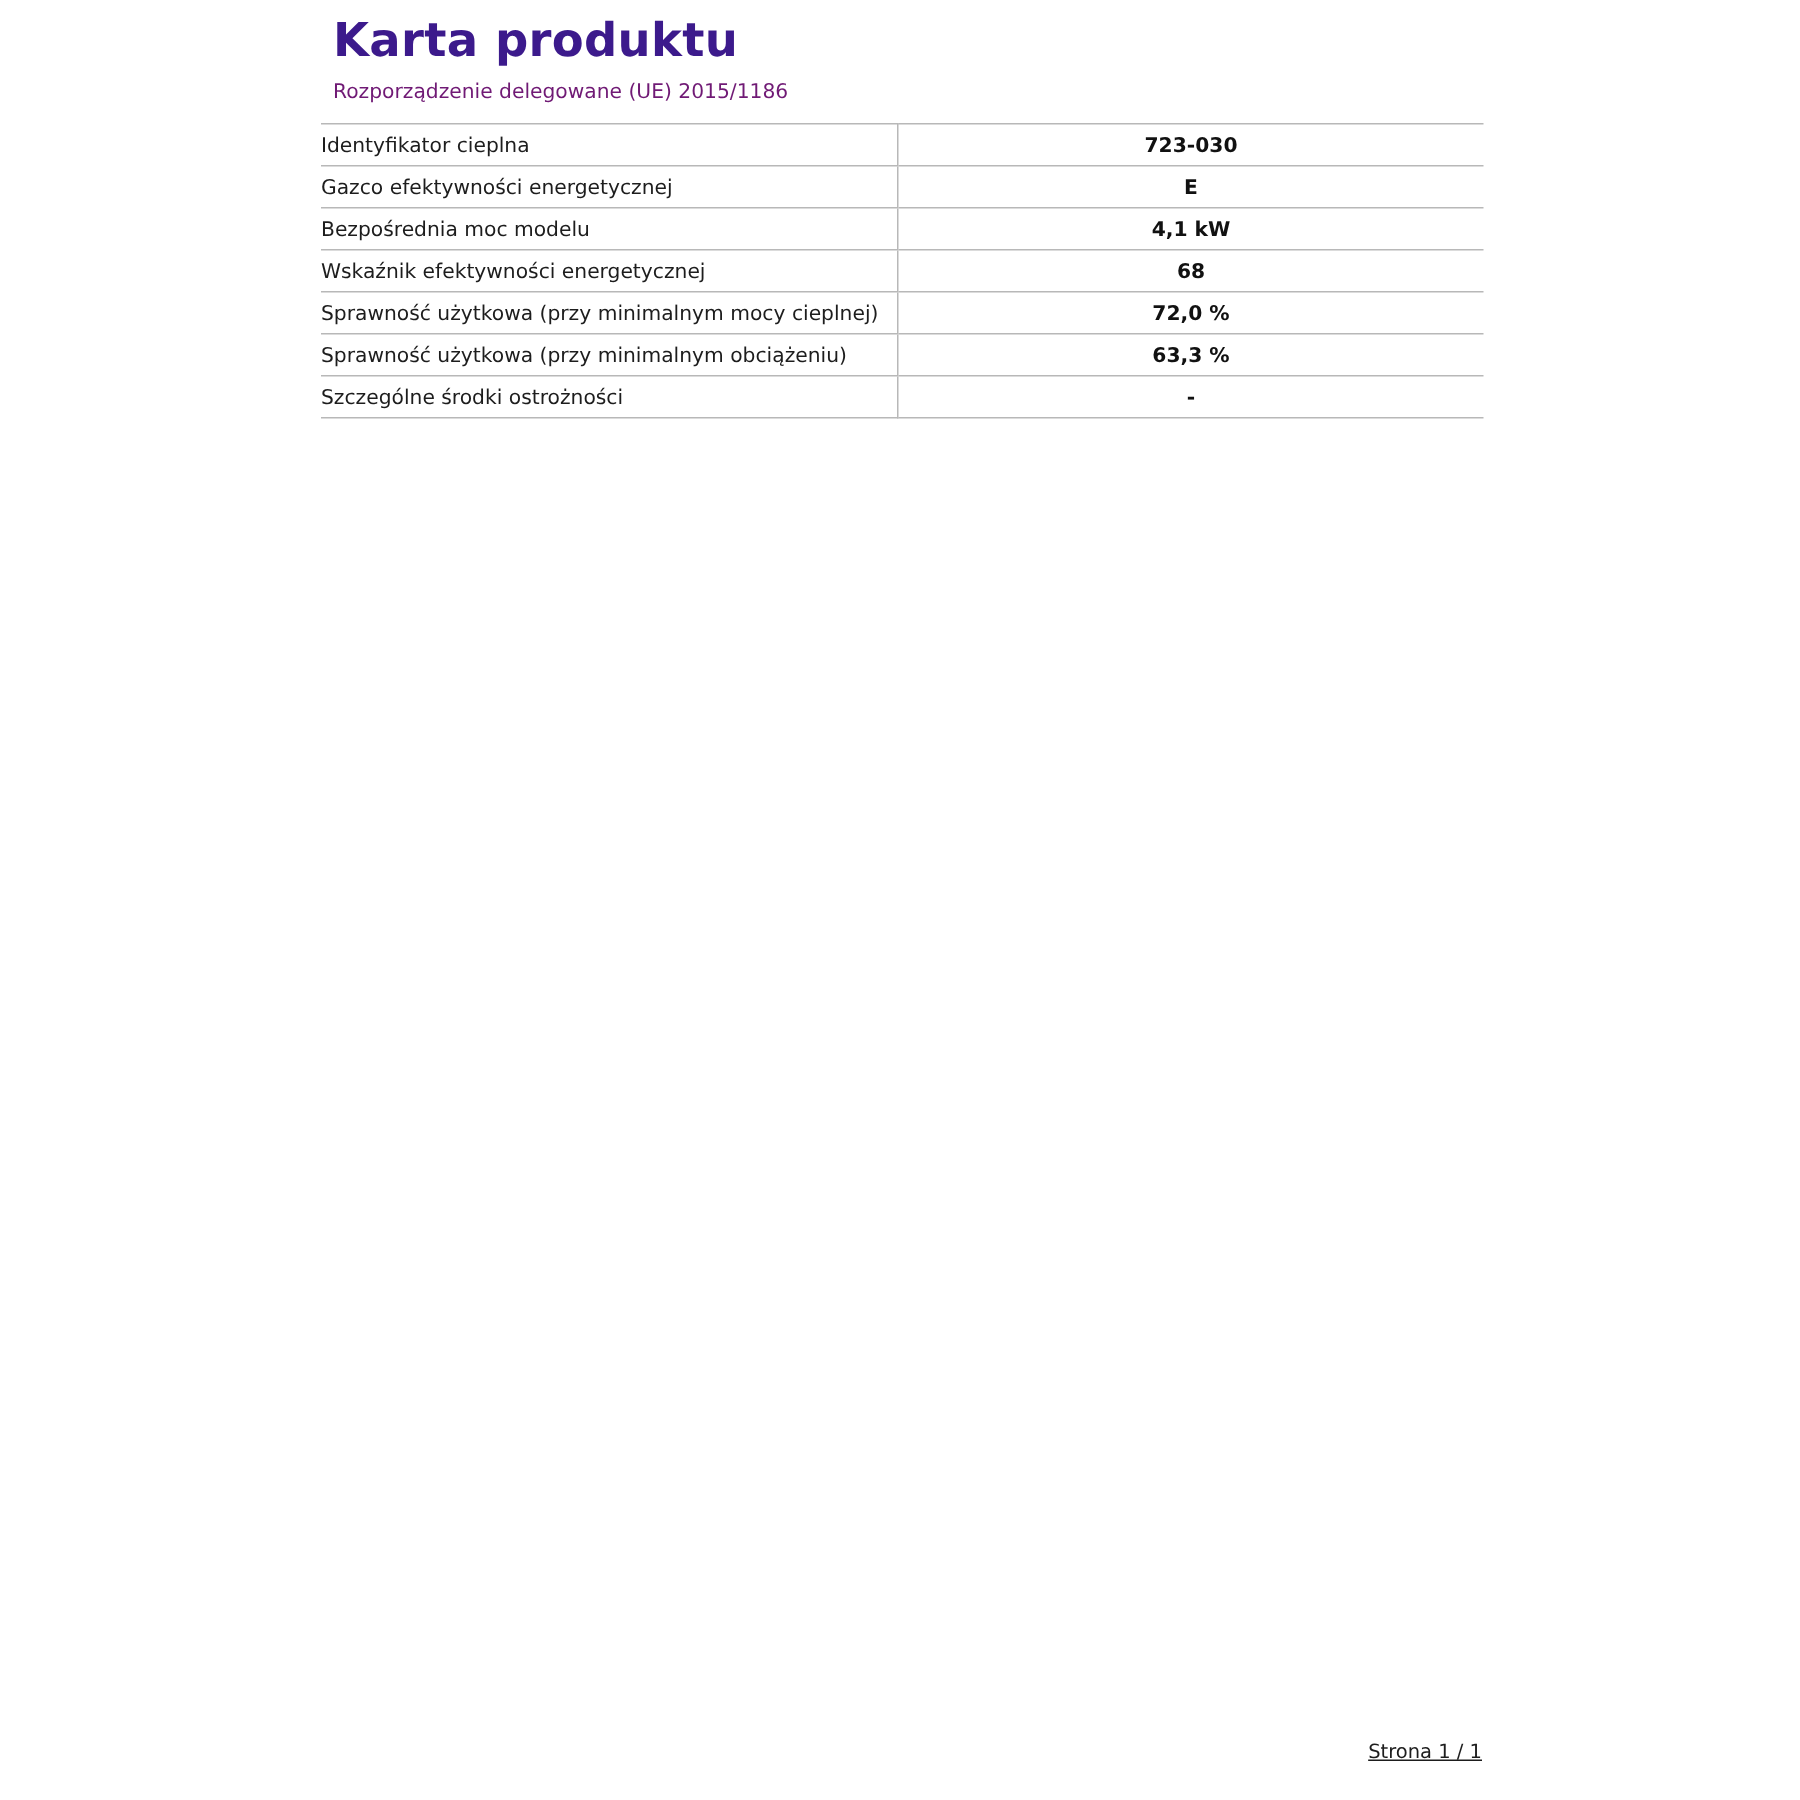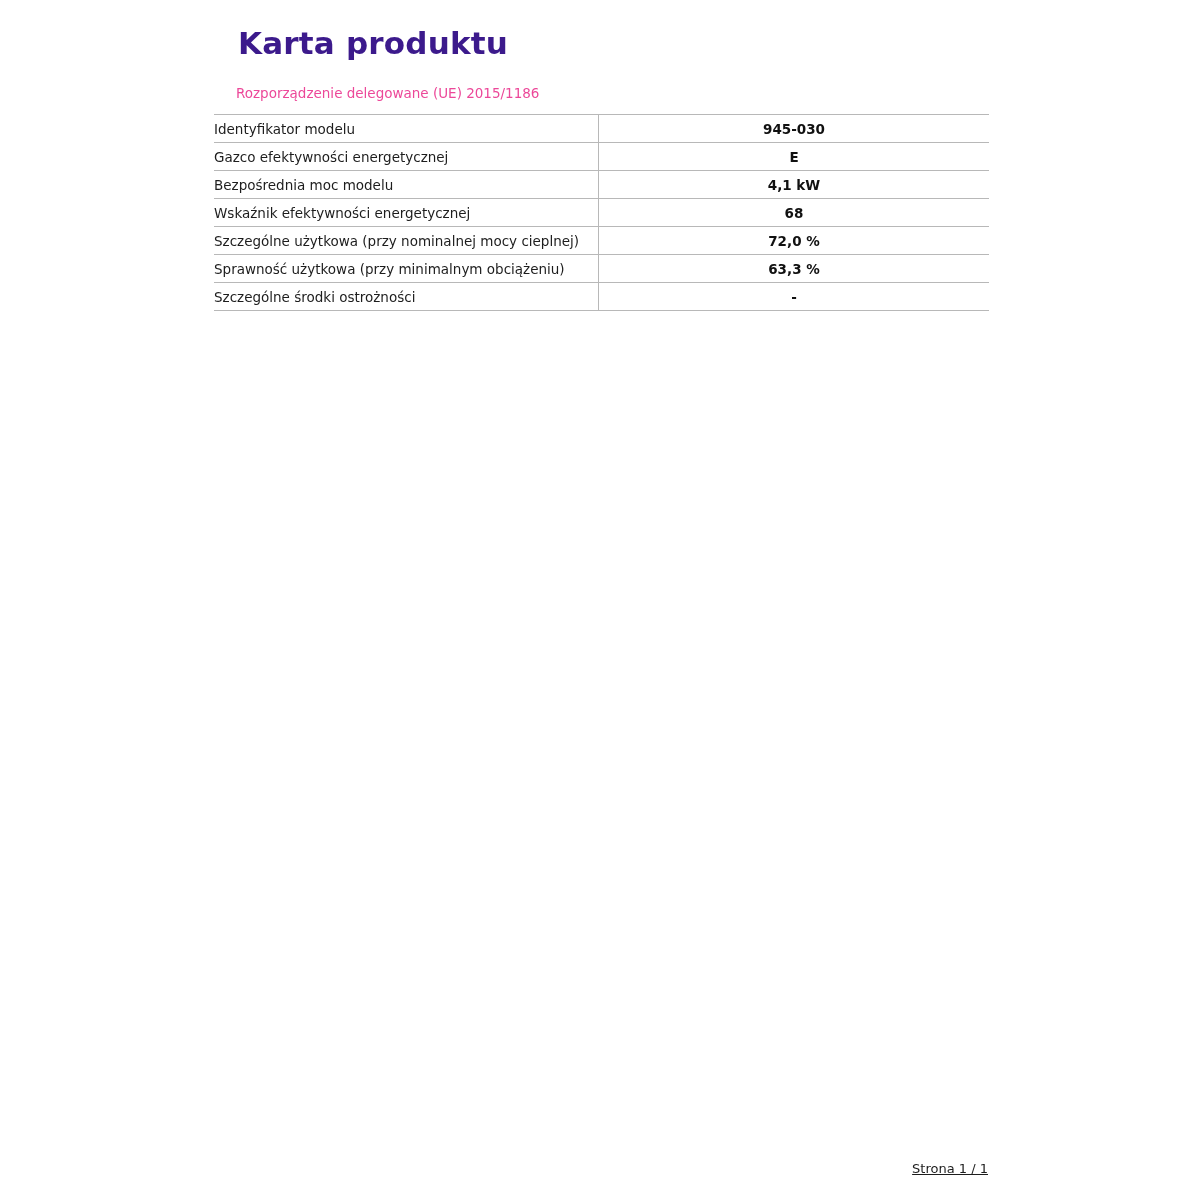--- a/index.html
+++ b/index.html
@@ -30,31 +30,30 @@
     left: 214px;
     top: 0px;
     width: 774px;
   }
 
   .doc-title {
     font-size: 31px;
     font-weight: bold;
     color: #3c1a8c;
     letter-spacing: 0.2px;
-    margin: 16px;
+    margin: 0;
     padding: 8px 0 0 8px;
     line-height: 1.25;
   }
 
   .doc-subtitle {
     font-size: 13.5px;
-    color: #ec4899;
+    color: #701a75;
     padding: 6px 0 12px 8px;
     line-height: 1.3;
-    margin-left: 14px;
   }
 
   table.spec {
     border-collapse: collapse;
     width: 774px;
     table-layout: fixed;
   }
 
   table.spec td {
     border-top: 1px solid #b8b8b8;
@@ -99,37 +98,37 @@
 <div class="page">
   <div class="content">
 
     <h1 class="doc-title">Karta produktu</h1>
 
     <div class="doc-subtitle">Rozporządzenie delegowane (UE) 2015/1186</div>
 
     <table class="spec">
       <tbody>
         <tr>
-          <td class="label">Identyfikator modelu</td>
-          <td class="value">945-030</td>
+          <td class="label">Identyfikator cieplna</td>
+          <td class="value">723-030</td>
         </tr>
         <tr>
           <td class="label">Gazco efektywności energetycznej</td>
           <td class="value">E</td>
         </tr>
         <tr>
           <td class="label">Bezpośrednia moc modelu</td>
           <td class="value">4,1 kW</td>
         </tr>
         <tr>
           <td class="label">Wskaźnik efektywności energetycznej</td>
           <td class="value">68</td>
         </tr>
         <tr>
-          <td class="label">Szczególne użytkowa (przy nominalnej mocy cieplnej)</td>
+          <td class="label">Sprawność użytkowa (przy minimalnym mocy cieplnej)</td>
           <td class="value">72,0 %</td>
         </tr>
         <tr>
           <td class="label">Sprawność użytkowa (przy minimalnym obciążeniu)</td>
           <td class="value">63,3 %</td>
         </tr>
         <tr>
           <td class="label">Szczególne środki ostrożności</td>
           <td class="value">-</td>
         </tr>

